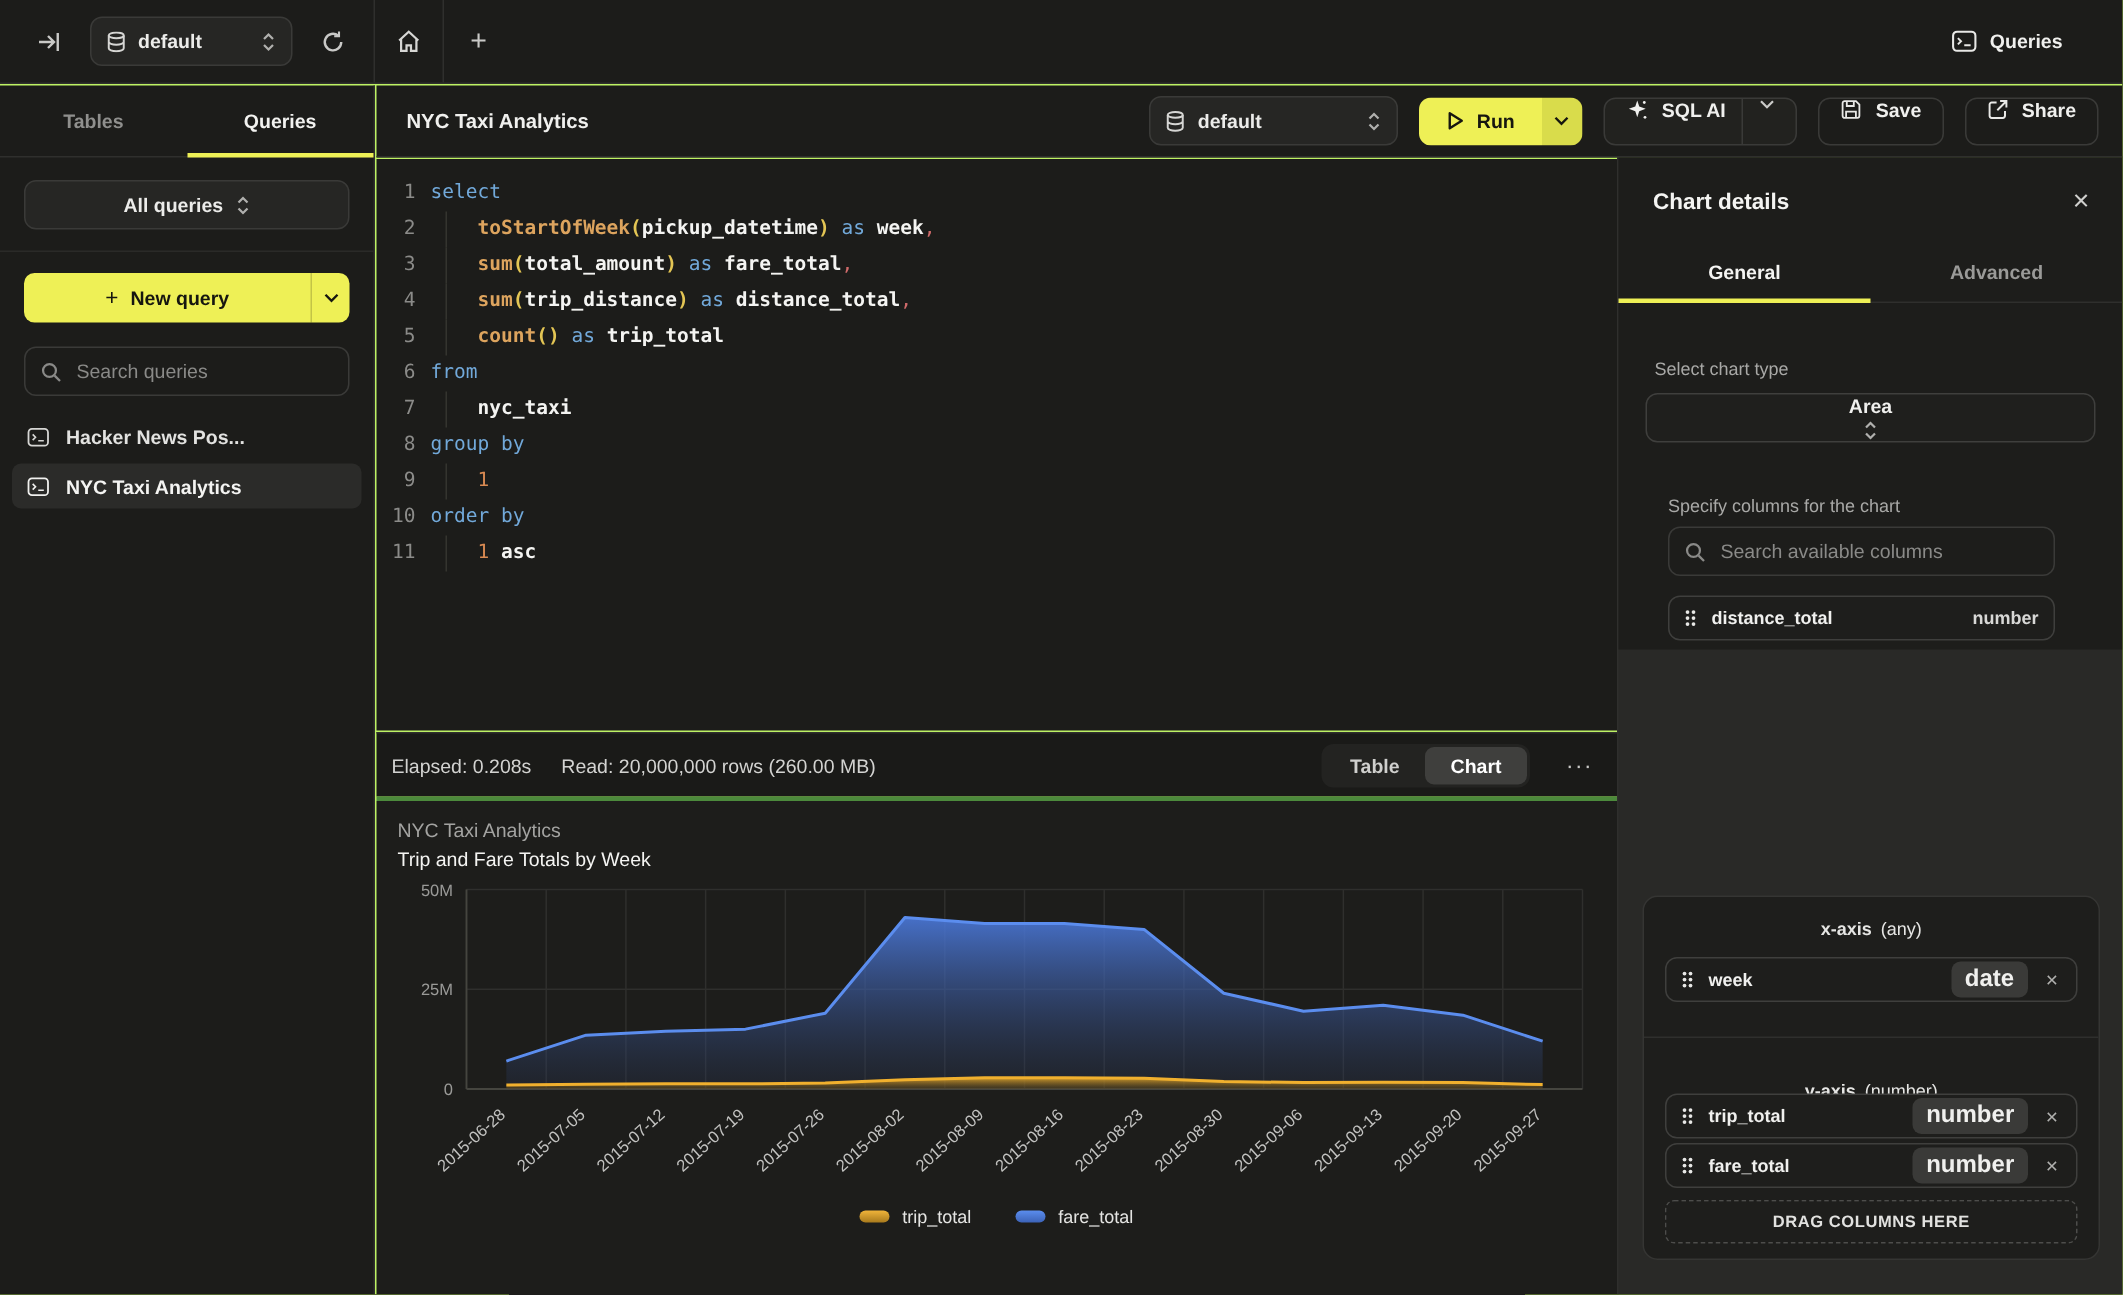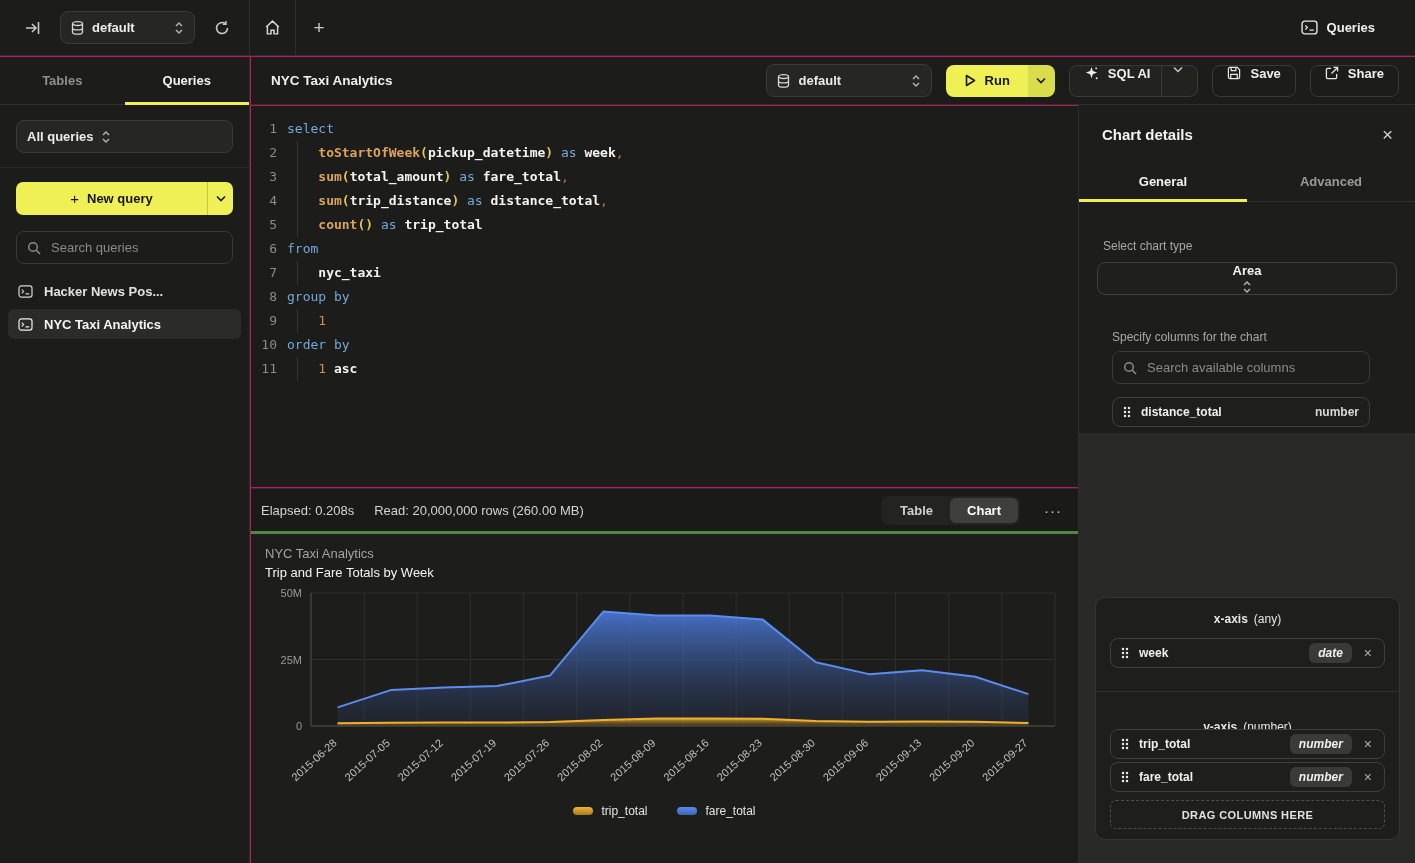--- a/index.html
+++ b/index.html
@@ -1,17 +1,17 @@
 <!DOCTYPE html>
 <html><head>
 <meta charset="utf-8">
 <style>
   html,body{margin:0;padding:0;background:#0f0f0e;}
   *{box-sizing:border-box;}
-  .app{position:relative;width:1415px;height:863px;background:#be185d;overflow:hidden;
+  .app{position:relative;width:1415px;height:863px;background:#bef264;overflow:hidden;
        font-family:"Liberation Sans",sans-serif;color:#ececea;font-size:13px;}
   svg{display:block;}
   input{font-family:"Liberation Sans",sans-serif;}
 
   
   .topbar{position:absolute;left:0;top:0;width:1415px;height:56px;background:#1c1c1a;
           border-bottom:1px solid #2f2f2d;display:flex;align-items:stretch;}
   .topbar-left{width:250px;display:flex;align-items:center;gap:14px;padding:0 14px 0 20px;border-right:1px solid #2f2f2d;}
   .icon-btn{display:flex;align-items:center;justify-content:center;width:26px;height:26px;cursor:pointer;color:#c9c9c7;}
   .pill{display:flex;align-items:center;gap:8px;background:#262624;border:1px solid #3a3a38;border-radius:8px;
@@ -106,21 +106,21 @@
   .rp-tab{flex:1;display:flex;align-items:center;justify-content:center;color:#9a9a98;cursor:pointer;position:relative;font-weight:600;}
   .rp-tab.active{color:#f4f4f2;}
   .rp-tab.active::after{content:"";position:absolute;left:0;right:0;bottom:-1px;height:3px;background:#eef056;}
   .rp-label{color:#a8a8a6;font-size:12px;}
   .rp-select{position:absolute;left:18px;top:157px;width:300px;height:33px;border:1px solid #3f3f3d;border-radius:8px;
              display:flex;align-items:center;justify-content:space-between;padding:0 11px;cursor:pointer;background:#1f1f1d;flex-direction:column;}
   .rp-select .lbl{font-weight:600;color:#f0f0ee;}
   .col-chip{display:flex;align-items:center;gap:10px;height:30px;border:1px solid #3f3f3d;border-radius:8px;padding:0 10px;background:#1e1e1c;cursor:grab;}
   .col-chip .c-name{font-weight:700;font-size:12px;color:#f0f0ee;flex:1;}
   .col-chip .c-type{font-size:12px;color:#d8d8d6;font-weight:700;}
-  .type-badge{background:#3a3a38;border-radius:6px;padding:3px 9px;font-size:12px;font-weight:700;color:#f0f0ee;font-style:italic;}
+  .type-badge{background:#3a3a38;border-radius:6px;padding:3px 9px;font-size:16px;font-weight:700;color:#f0f0ee;}
   .chip-x{color:#b0b0ae;font-size:14px;cursor:pointer;padding:0 2px;}
   .axis-card{position:absolute;left:16px;top:492px;width:305px;height:243px;background:#1e1e1c;border:1px solid #353533;border-radius:10px;}
   .axis-title{display:flex;justify-content:center;gap:6px;font-size:12px;color:#e6e6e4;}
   .axis-title .t{font-weight:700;}
   .axis-sep{border-bottom:1px solid #2f2f2d;}
   .drop-zone{position:absolute;left:14px;width:275px;height:29px;border:1px dashed #4d4d4b;border-radius:6px;
              display:flex;align-items:center;justify-content:center;font-size:11px;font-weight:700;letter-spacing:.4px;color:#e2e2e0;}
   .muted-ic{color:#8a8a88;}
 </style>
 </head>
@@ -180,21 +180,21 @@
       <span>Queries</span>
     </div>
   </div>
 
   <div class="sidebar">
     <div class="side-tabs">
       <div class="side-tab">Tables</div>
       <div class="side-tab active">Queries</div>
     </div>
 
-    <div class="pill side-filter" style="justify-content:flex-start;">
+    <div class="pill side-filter" style="justify-content:center;">
       <span style="font-weight:600;">All queries</span>
       <span>
         <svg width="10" height="14" viewBox="0 0 10 14" fill="none" stroke="#b0b0ae" stroke-width="1.5">
             <path d="M2 5l3-3 3 3M2 9l3 3 3-3"></path>
           </svg>
       </span>
     </div>
     <div class="side-sep"></div>
 
     <div class="new-query">

